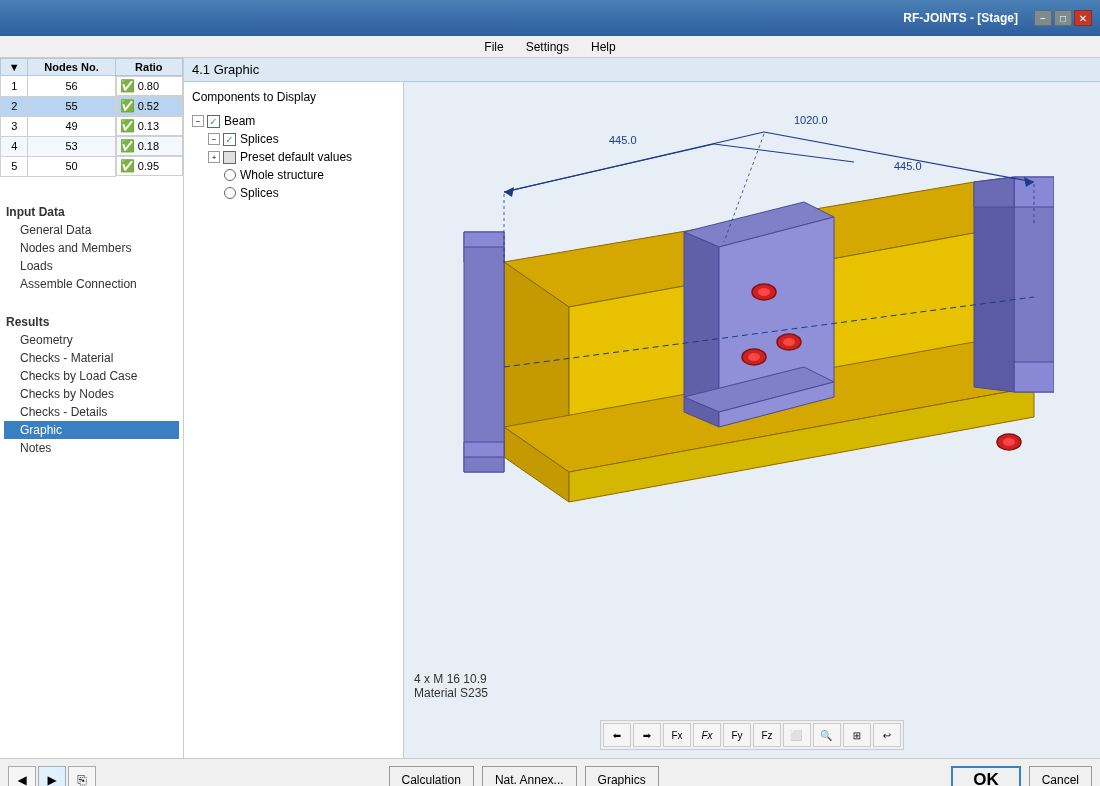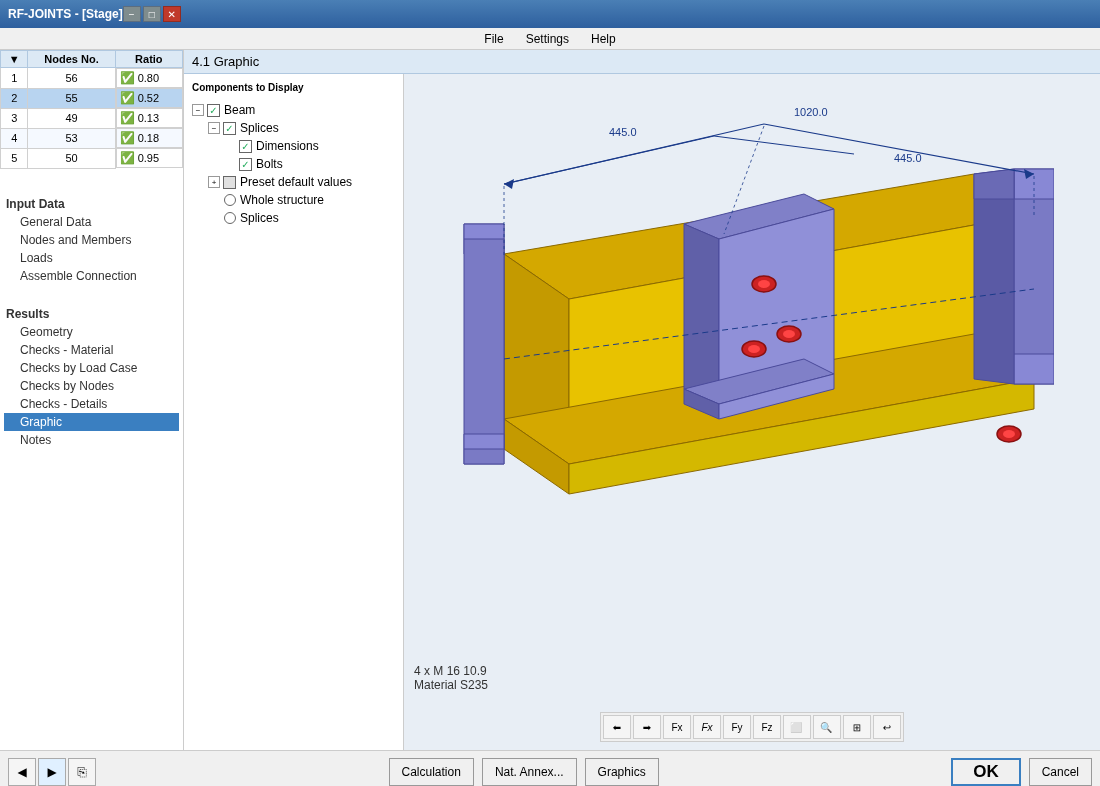--- a/index.html
+++ b/index.html
@@ -2,25 +2,26 @@
 <html><head>
   <meta charset="utf-8">
   <style>
     * { box-sizing: border-box; margin: 0; padding: 0; font-family: Arial, sans-serif; font-size: 12px; }
     body { width: 1100px; height: 786px; background: #f0f0f0; overflow: hidden; }
 
     
     .title-bar {
       background: linear-gradient(to bottom, #4a7fb5, #2d5f9e);
       color: white;
-      height: 28px;
+      height: 36px;
       display: flex;
       align-items: center;
-      justify-content: flex-start;
+      justify-content: flex-end;
       padding: 0 8px;
+      gap: 16px;
     }
     .title-bar-text { font-size: 12px; font-weight: bold; }
     .title-bar-controls { display: flex; gap: 2px; }
     .title-btn {
       width: 18px; height: 16px;
       background: #c0392b;
       border: 1px solid #922b21;
       color: white;
       font-size: 10px;
       cursor: pointer;
@@ -131,23 +132,23 @@
     }
 
     
     .components-panel {
       width: 220px;
       border-right: 1px solid #ccc;
       padding: 8px;
       background: white;
     }
     .components-title {
-      font-weight: bold;
+      font-weight: normal;
       margin-bottom: 8px;
-      font-size: 10px;
+      font-size: 12px;
     }
     .tree-node {
       display: flex;
       align-items: center;
       padding: 2px 0;
       cursor: pointer;
     }
     .tree-toggle {
       width: 12px;
       height: 12px;
@@ -366,34 +367,20 @@
           <span>Beam</span>
         </div>
 
         <div class="tree-indent">
           <div class="tree-node">
             <div class="tree-toggle">−</div>
             <div class="checkbox checked"></div>
             <span>Splices</span>
           </div>
 
-          <div class="tree-indent">
-
-            <div class="tree-node">
-              <div style="width:12px;margin-right:3px;"></div>
-              <div class="checkbox checked"></div>
-              <span>Dimensions</span>
-            </div>
-
-            <div class="tree-node">
-              <div style="width:12px;margin-right:3px;"></div>
-              <div class="checkbox checked"></div>
-              <span>Bolts</span>
-            </div>
-          </div>
         </div>
 
         <div class="tree-indent">
           <div class="tree-node">
             <div class="tree-toggle">+</div>
             <div class="checkbox unchecked"></div>
             <span>Preset default values</span>
           </div>
 
           <div class="tree-indent">

